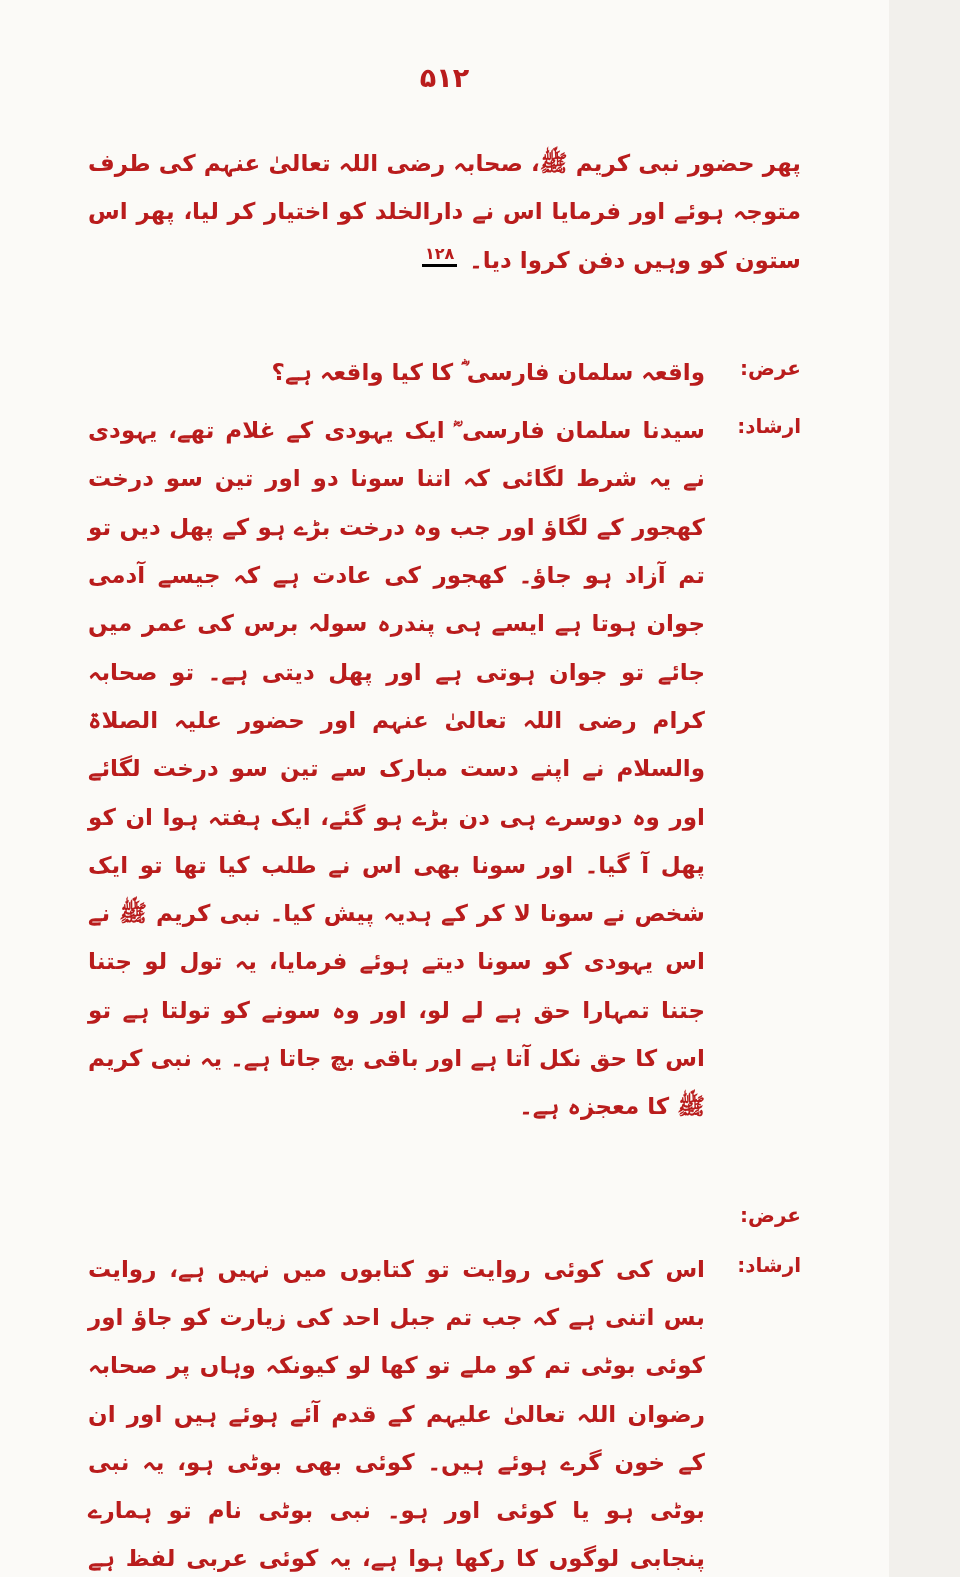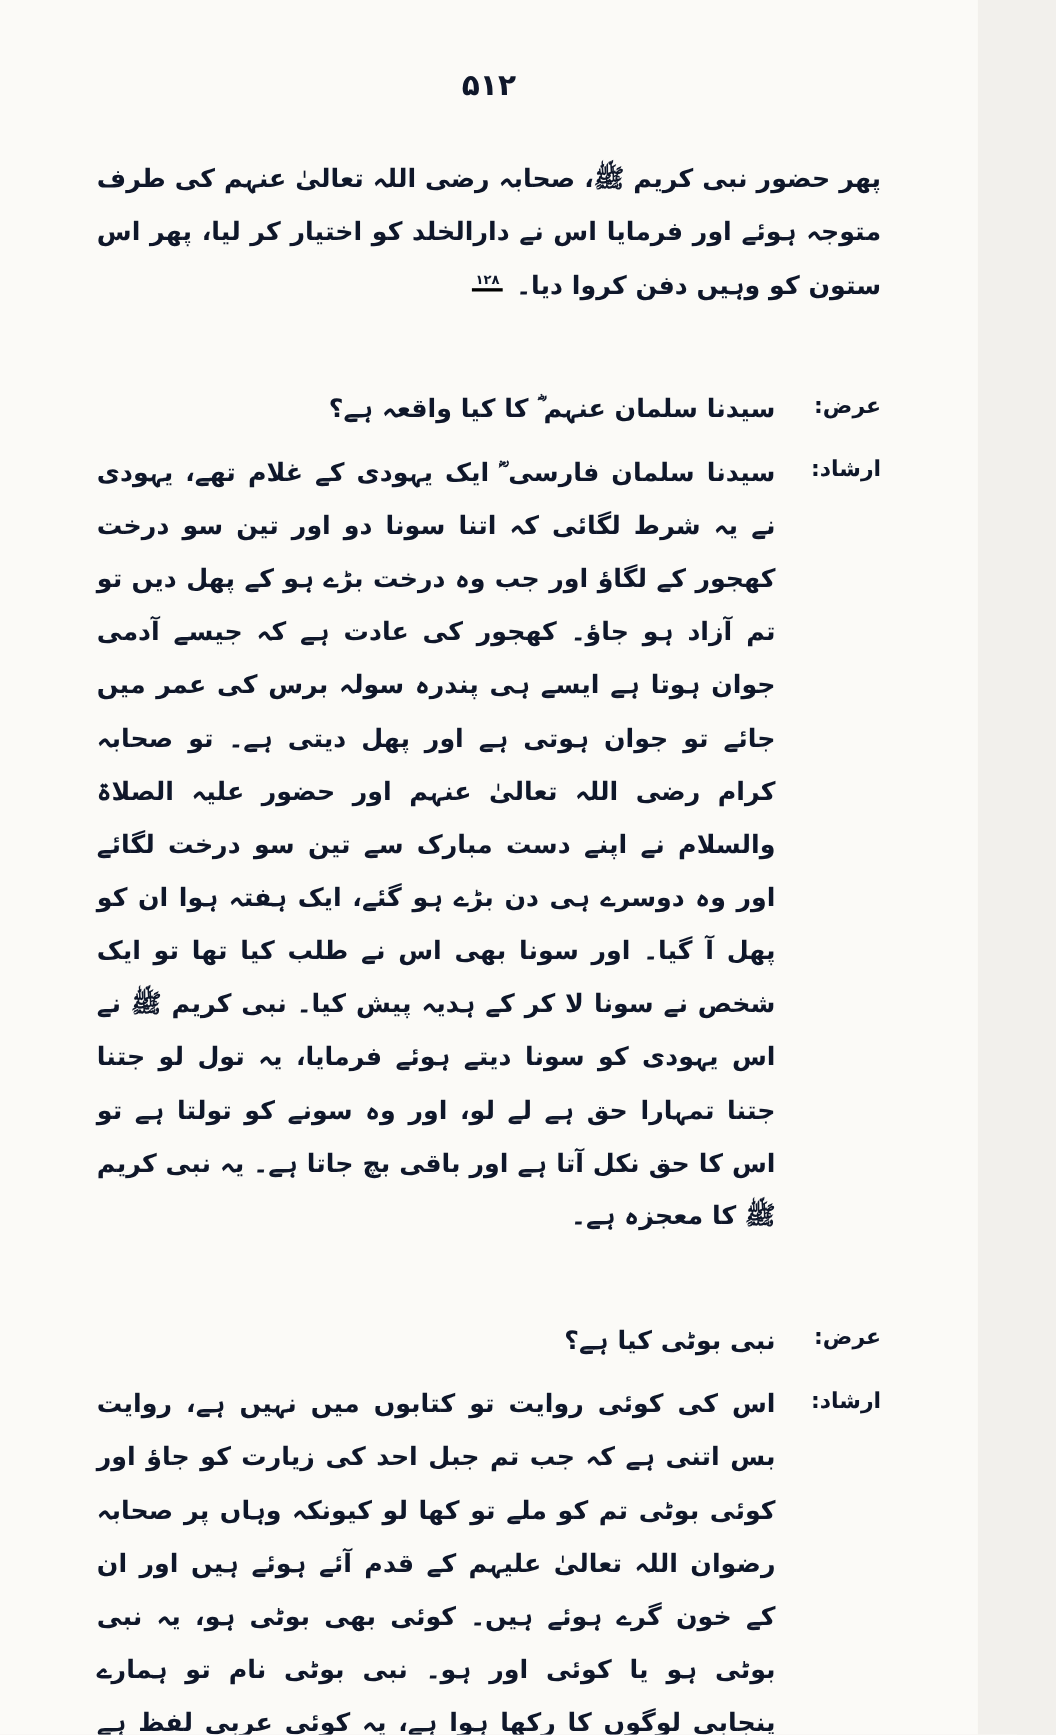--- a/index.html
+++ b/index.html
@@ -5,21 +5,21 @@
   * { margin: 0; padding: 0; box-sizing: border-box; }
   html, body { width: 960px; height: 1577px; }
   body {
     background: #f2f0ec;
     font-family: "DejaVu Sans", sans-serif;
   }
   .page {
     width: 889px;
     height: 1577px;
     background: #fbfaf7;
-    color: #0f172a;
+    color: #b91c1c;
     direction: rtl;
     padding: 62px 88px 40px 88px;
     overflow: hidden;
     font-weight: bold;
   }
   .page-number {
     text-align: center;
     font-size: 27px;
     letter-spacing: 2px;
     margin-bottom: 46px;
@@ -43,21 +43,21 @@
     white-space: nowrap;
   }
   .qa-text {
     flex: 1;
     font-size: 23px;
     line-height: 2.1;
     text-align: justify;
   }
   .fn {
     display: inline-block;
-    font-size: 12px;
+    font-size: 16px;
     vertical-align: super;
     border-bottom: 3px solid #000;
     padding: 0 3px 1px 3px;
     line-height: 1.1;
     margin-right: 4px;
   }
   .fn:empty { display: none; }
 </style>
 </head>
 <body>
@@ -67,35 +67,34 @@
   <div class="page-number">۵۱۲</div>
 
   <p class="para">
     <span>پھر حضور نبی کریم ﷺ، صحابہ رضی اللہ تعالیٰ عنہم کی طرف متوجہ ہوئے اور فرمایا اس نے دارالخلد کو اختیار کر لیا، پھر اس ستون کو وہیں دفن کروا دیا۔</span>
     <span class="fn">۱۲۸</span>
   </p>
 
   <div class="qa-block">
     <div class="qa-row">
       <span class="qa-label">عرض:</span>
-      <span class="qa-text">سیدنا سلمان عنہم ؓ کا کیا واقعہ ہے؟</span>
+      <span class="qa-text">واقعہ سلمان فارسی ؓ کا کیا واقعہ ہے؟</span>
     </div>
     <div class="qa-row answer-row">
       <span class="qa-label">ارشاد:</span>
       <span class="qa-text">
         <span>سیدنا سلمان فارسی ؓ ایک یہودی کے غلام تھے، یہودی نے یہ شرط لگائی کہ اتنا سونا دو اور تین سو درخت کھجور کے لگاؤ اور جب وہ درخت بڑے ہو کے پھل دیں تو تم آزاد ہو جاؤ۔ کھجور کی عادت ہے کہ جیسے آدمی جوان ہوتا ہے ایسے ہی پندرہ سولہ برس کی عمر میں جائے تو جوان ہوتی ہے اور پھل دیتی ہے۔ تو صحابہ کرام رضی اللہ تعالیٰ عنہم اور حضور علیہ الصلاۃ والسلام نے اپنے دست مبارک سے تین سو درخت لگائے اور وہ دوسرے ہی دن بڑے ہو گئے، ایک ہفتہ ہوا ان کو پھل آ گیا۔ اور سونا بھی اس نے طلب کیا تھا تو ایک شخص نے سونا لا کر کے ہدیہ پیش کیا۔ نبی کریم ﷺ نے اس یہودی کو سونا دیتے ہوئے فرمایا، یہ تول لو جتنا جتنا تمہارا حق ہے لے لو، اور وہ سونے کو تولتا ہے تو اس کا حق نکل آتا ہے اور باقی بچ جاتا ہے۔ یہ نبی کریم ﷺ کا معجزہ ہے۔</span>
         
       </span>
     </div>
   </div>
 
   <div class="qa-block">
     <div class="qa-row">
       <span class="qa-label">عرض:</span>
-      <span class="qa-text">نبی بوٹی کیا ہے؟</span>
     </div>
     <div class="qa-row answer-row">
       <span class="qa-label">ارشاد:</span>
       <span class="qa-text">
         <span>اس کی کوئی روایت تو کتابوں میں نہیں ہے، روایت بس اتنی ہے کہ جب تم جبل احد کی زیارت کو جاؤ اور کوئی بوٹی تم کو ملے تو کھا لو کیونکہ وہاں پر صحابہ رضوان اللہ تعالیٰ علیہم کے قدم آئے ہوئے ہیں اور ان کے خون گرے ہوئے ہیں۔ کوئی بھی بوٹی ہو، یہ نبی بوٹی ہو یا کوئی اور ہو۔ نبی بوٹی نام تو ہمارے پنجابی لوگوں کا رکھا ہوا ہے، یہ کوئی عربی لفظ ہے نہیں۔ بس حکم تو یہی ہے کہ جبل احد کے اطراف سے کوئی بھی پھل یا ہری پتی لے کر کھا لو۔</span>
         <span class="fn">101</span>
       </span>
     </div>
   </div>
 

